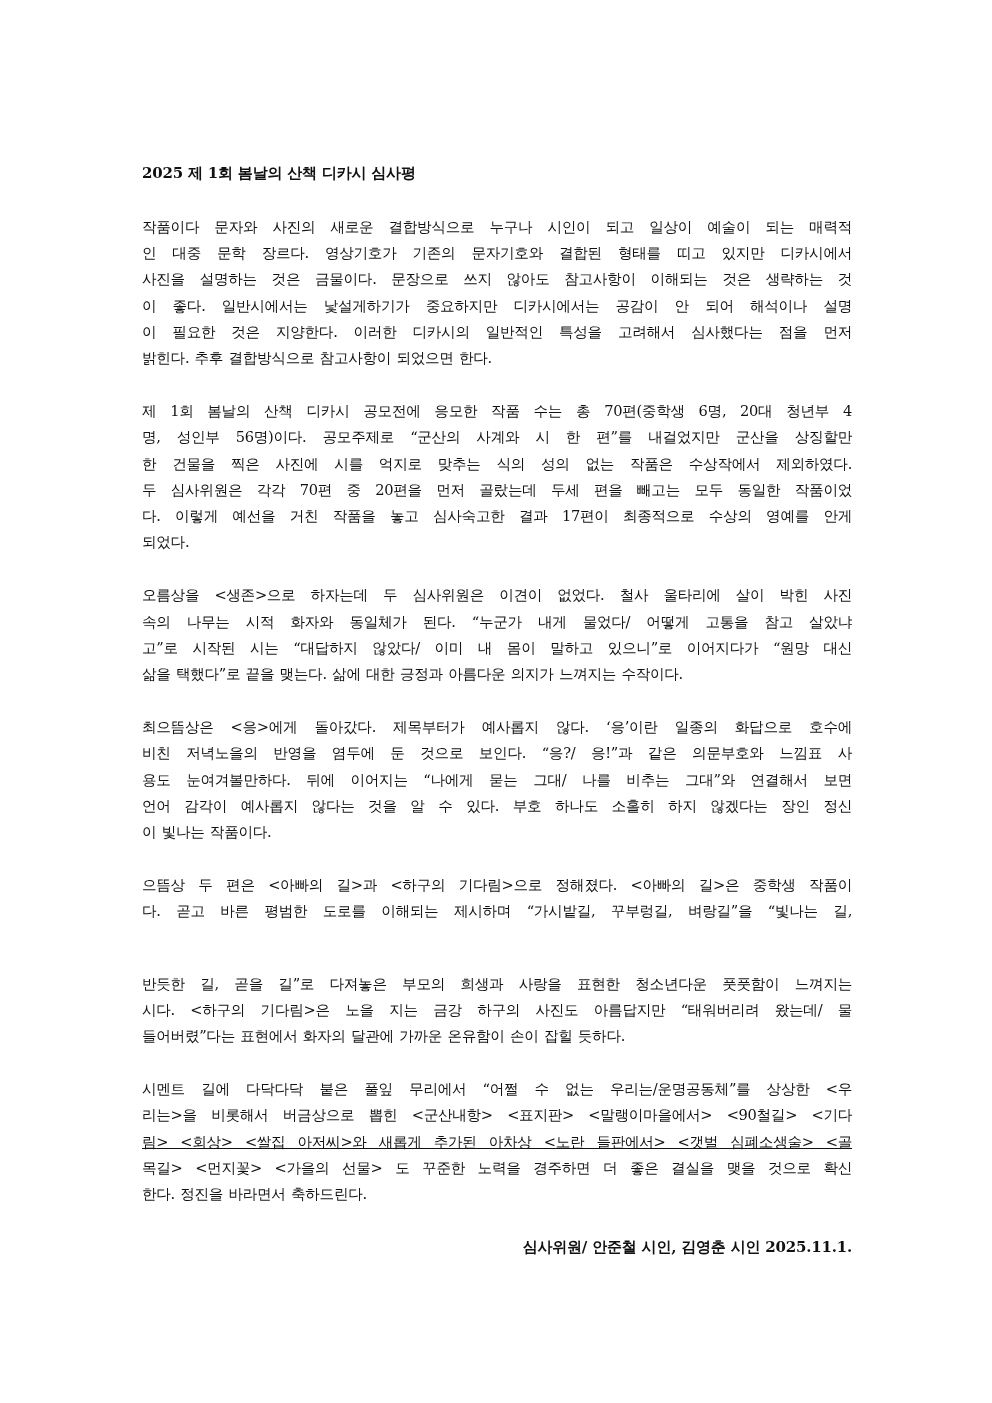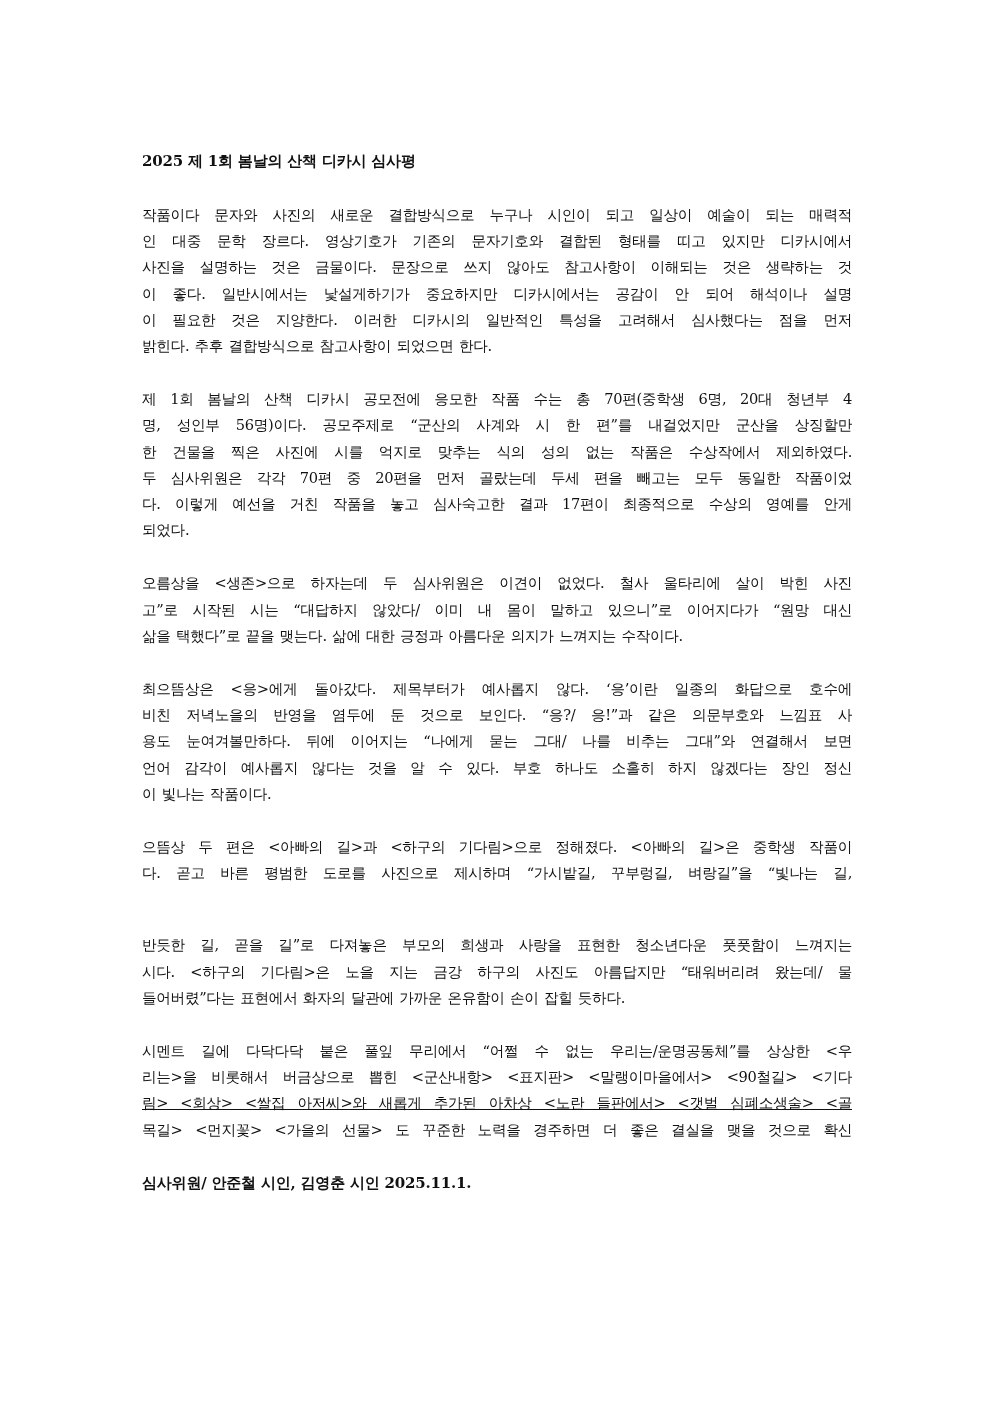--- a/index.html
+++ b/index.html
@@ -11,21 +11,21 @@
     width: 992px;
     height: 1403px;
     position: relative;
     overflow: hidden;
     font-family: "DejaVu Serif", "Liberation Serif", serif;
     color: #111111;
   }
   .page {
     position: absolute;
     left: 142px;
-    top: 148px;
+    top: 160px;
     width: 710px;
   }
   .title {
     font-size: 15px;
     font-weight: bold;
     line-height: 26px;
     margin: 0 0 28px 0;
     letter-spacing: -0.2px;
   }
   .para {
@@ -45,20 +45,21 @@
     white-space: nowrap;
     overflow: hidden;
   }
   .para .ln.last {
     text-align-last: left;
   }
   .signature {
     font-size: 15px;
     font-weight: bold;
     line-height: 26px;
+    text-align: right;
     margin-top: 20px;
     letter-spacing: -0.2px;
   }
 </style>
 </head>
 <body>
 
 <div class="page">
   <div class="title">2025 제 1회 봄날의 산책 디카시 심사평</div>
 
@@ -74,39 +75,41 @@
       <div class="para">
         <span class="ln" style="letter-spacing: -0.3px;">제 1회 봄날의 산책 디카시 공모전에 응모한 작품 수는 총 70편(중학생 6명, 20대 청년부 4</span>
         <span class="ln" style="letter-spacing: -0.3px;">명, 성인부 56명)이다. 공모주제로 “군산의 사계와 시 한 편”를 내걸었지만 군산을 상징할만</span>
         <span class="ln" style="letter-spacing: -0.3px;">한 건물을 찍은 사진에 시를 억지로 맞추는 식의 성의 없는 작품은 수상작에서 제외하였다.</span>
         <span class="ln" style="letter-spacing: -0.3px;">두 심사위원은 각각 70편 중 20편을 먼저 골랐는데 두세 편을 빼고는 모두 동일한 작품이었</span>
         <span class="ln" style="letter-spacing: -0.3px;">다. 이렇게 예선을 거친 작품을 놓고 심사숙고한 결과 17편이 최종적으로 수상의 영예를 안게</span>
         <span class="ln last">되었다.</span>
       </div>
       <div class="para">
         <span class="ln" style="letter-spacing: -0.3px;">오름상을 &lt;생존&gt;으로 하자는데 두 심사위원은 이견이 없었다. 철사 울타리에 살이 박힌 사진</span>
+        <span class="ln" style="letter-spacing: -0.3px;">속의 나무는 시적 화자와 동일체가 된다. “누군가 내게 물었다/ 어떻게 고통을 참고 살았냐</span>
         <span class="ln" style="letter-spacing: -0.3px;">고”로 시작된 시는 “대답하지 않았다/ 이미 내 몸이 말하고 있으니”로 이어지다가 “원망 대신</span>
         <span class="ln last">삶을 택했다”로 끝을 맺는다. 삶에 대한 긍정과 아름다운 의지가 느껴지는 수작이다.</span>
       </div>
       <div class="para">
         <span class="ln" style="letter-spacing: -0.3px;">최으뜸상은 &lt;응&gt;에게 돌아갔다. 제목부터가 예사롭지 않다. ‘응’이란 일종의 화답으로 호수에</span>
         <span class="ln" style="letter-spacing: -0.3px;">비친 저녁노을의 반영을 염두에 둔 것으로 보인다. “응?/ 응!”과 같은 의문부호와 느낌표 사</span>
         <span class="ln" style="letter-spacing: -0.3px;">용도 눈여겨볼만하다. 뒤에 이어지는 “나에게 묻는 그대/ 나를 비추는 그대”와 연결해서 보면</span>
         <span class="ln" style="letter-spacing: -0.3px;">언어 감각이 예사롭지 않다는 것을 알 수 있다. 부호 하나도 소홀히 하지 않겠다는 장인 정신</span>
         <span class="ln last">이 빛나는 작품이다.</span>
       </div>
       <div class="para">
         <span class="ln" style="letter-spacing: -0.3px;">으뜸상 두 편은 &lt;아빠의 길&gt;과 &lt;하구의 기다림&gt;으로 정해졌다. &lt;아빠의 길&gt;은 중학생 작품이</span>
-        <span class="ln" style="letter-spacing: -0.3px;">다. 곧고 바른 평범한 도로를 사진으로 제시하며 “가시밭길, 꾸부렁길, 벼랑길”을 “빛나는 길,</span>
+        <span class="ln" style="letter-spacing: -0.3px;">다. 곧고 바른 평범한 도로를 이해되는 제시하며 “가시밭길, 꾸부렁길, 벼랑길”을 “빛나는 길,</span>
         <span class="ln" style="letter-spacing: -0.3px; margin-top: 46px;">반듯한 길, 곧을 길”로 다져놓은 부모의 희생과 사랑을 표현한 청소년다운 풋풋함이 느껴지는</span>
         <span class="ln" style="letter-spacing: -0.3px;">시다. &lt;하구의 기다림&gt;은 노을 지는 금강 하구의 사진도 아름답지만 “태워버리려 왔는데/ 물</span>
         <span class="ln last">들어버렸”다는 표현에서 화자의 달관에 가까운 온유함이 손이 잡힐 듯하다.</span>
       </div>
       <div class="para">
         <span class="ln" style="letter-spacing: -0.3px;">시멘트 길에 다닥다닥 붙은 풀잎 무리에서 “어쩔 수 없는 우리는/운명공동체”를 상상한 &lt;우</span>
         <span class="ln" style="letter-spacing: -0.3px;">리는&gt;을 비롯해서 버금상으로 뽑힌 &lt;군산내항&gt; &lt;표지판&gt; &lt;말랭이마을에서&gt; &lt;90철길&gt; &lt;기다</span>
         <span class="ln" style="letter-spacing: -0.3px; text-decoration: underline;">림&gt; &lt;회상&gt; &lt;쌀집 아저씨&gt;와 새롭게 추가된 아차상 &lt;노란 들판에서&gt; &lt;갯벌 심폐소생술&gt; &lt;골</span>
         <span class="ln" style="letter-spacing: -0.3px;">목길&gt; &lt;먼지꽃&gt; &lt;가을의 선물&gt; 도 꾸준한 노력을 경주하면 더 좋은 결실을 맺을 것으로 확신</span>
+        <span class="ln last">한다. 정진을 바라면서 축하드린다.</span>
       </div>
     </div>
 
   <div class="signature">심사위원/ 안준철 시인, 김영춘 시인 2025.11.1.</div>
 </div>
 
 </body></html>

